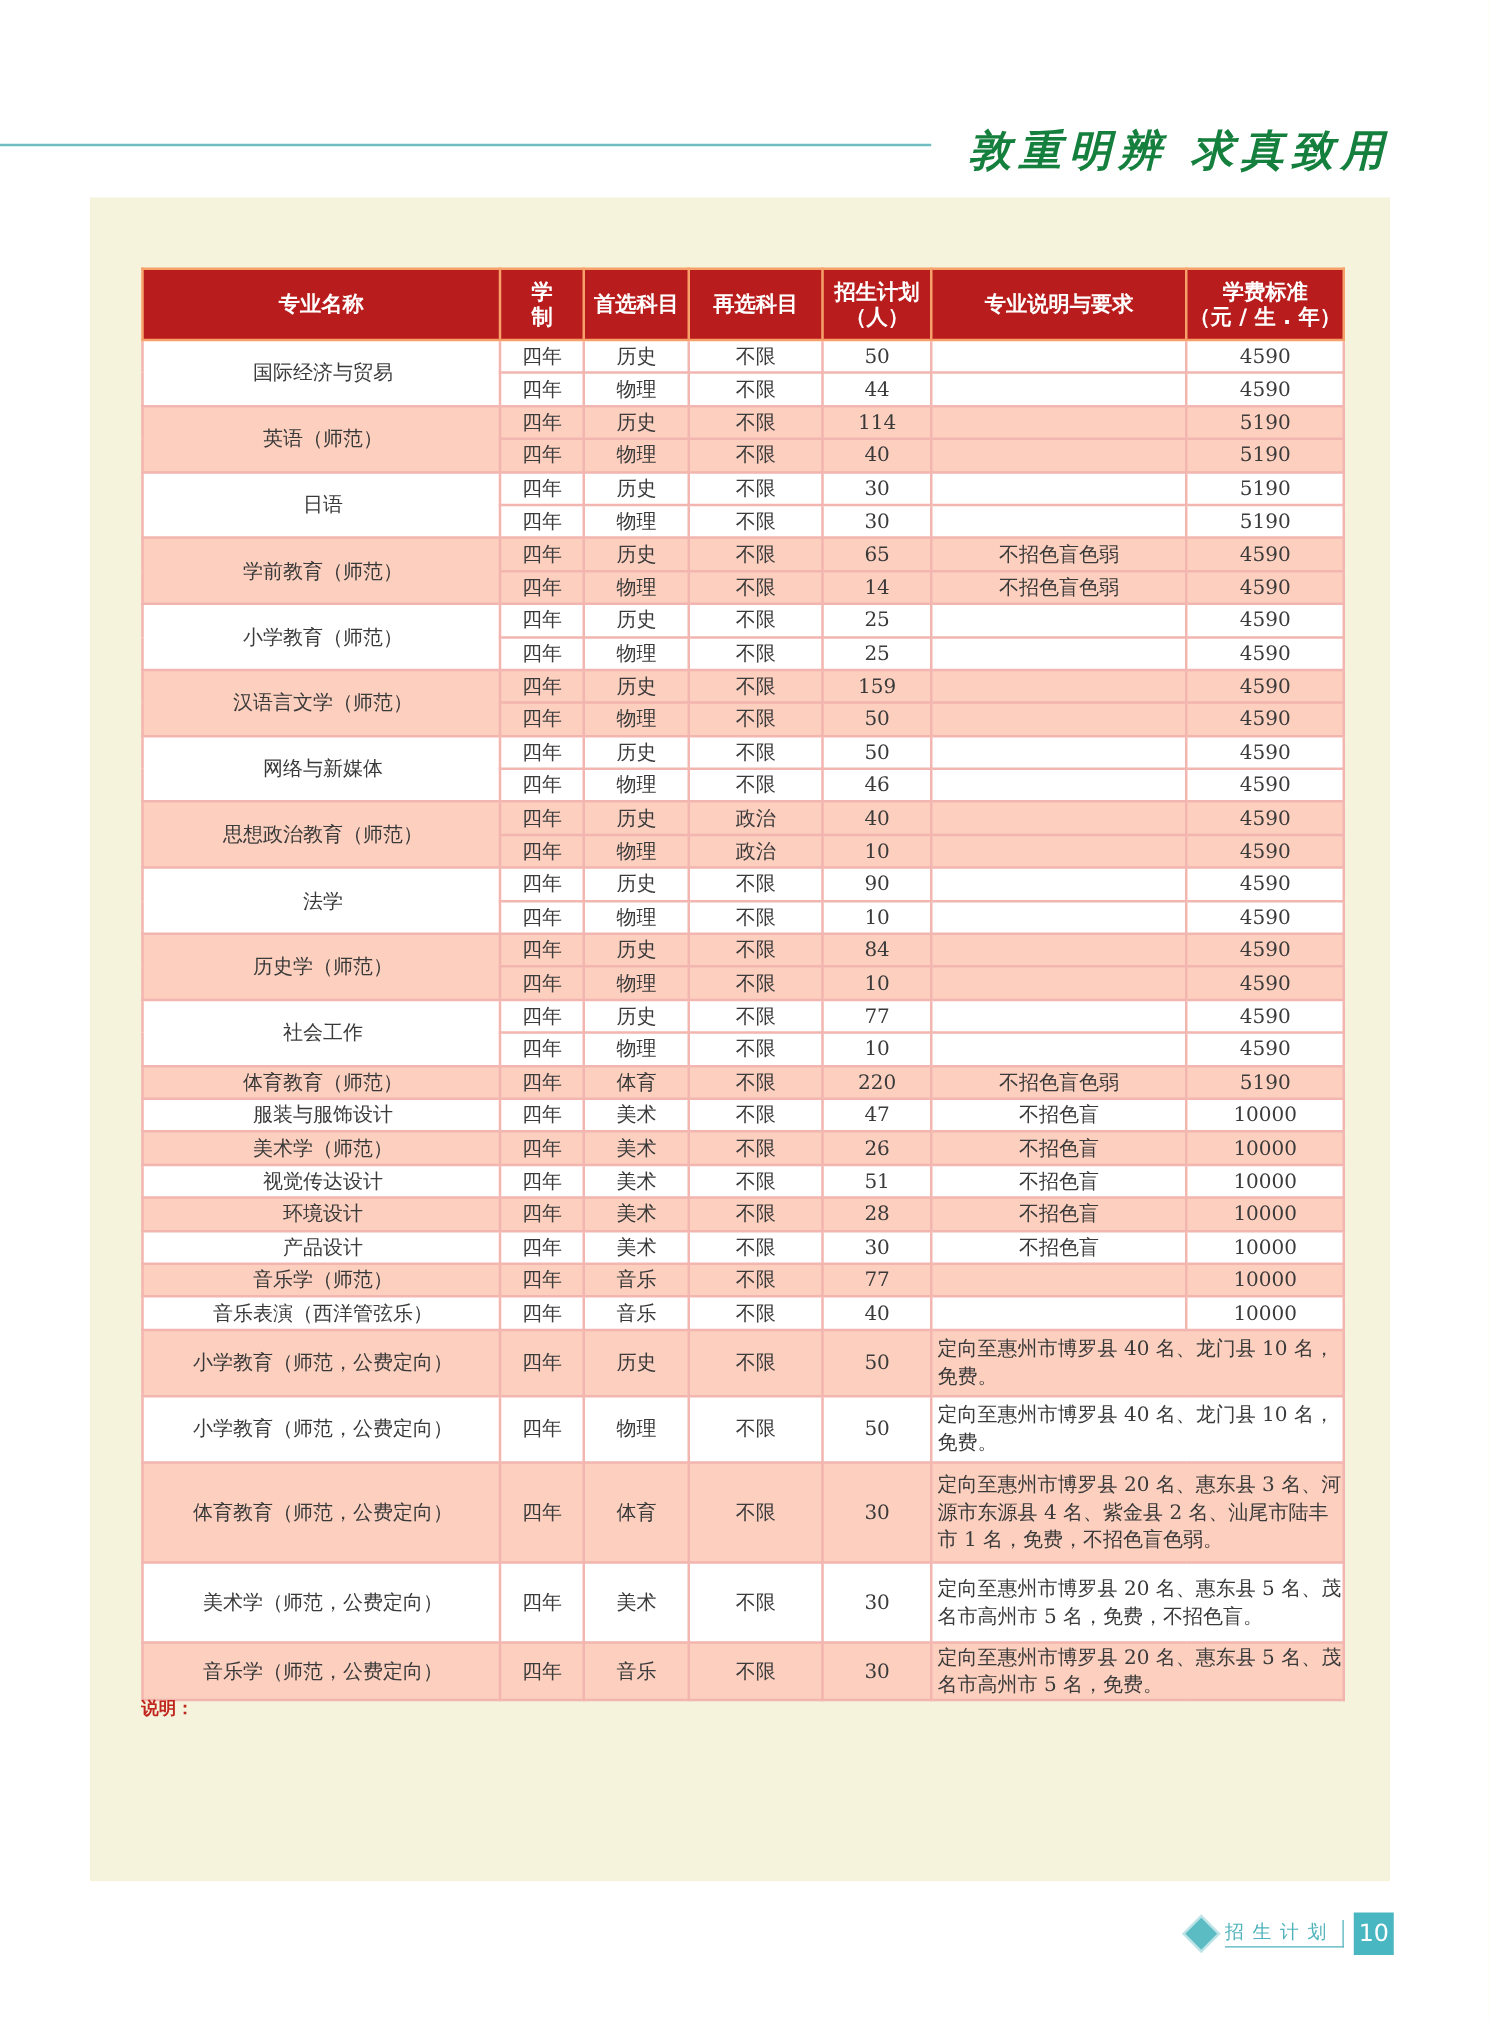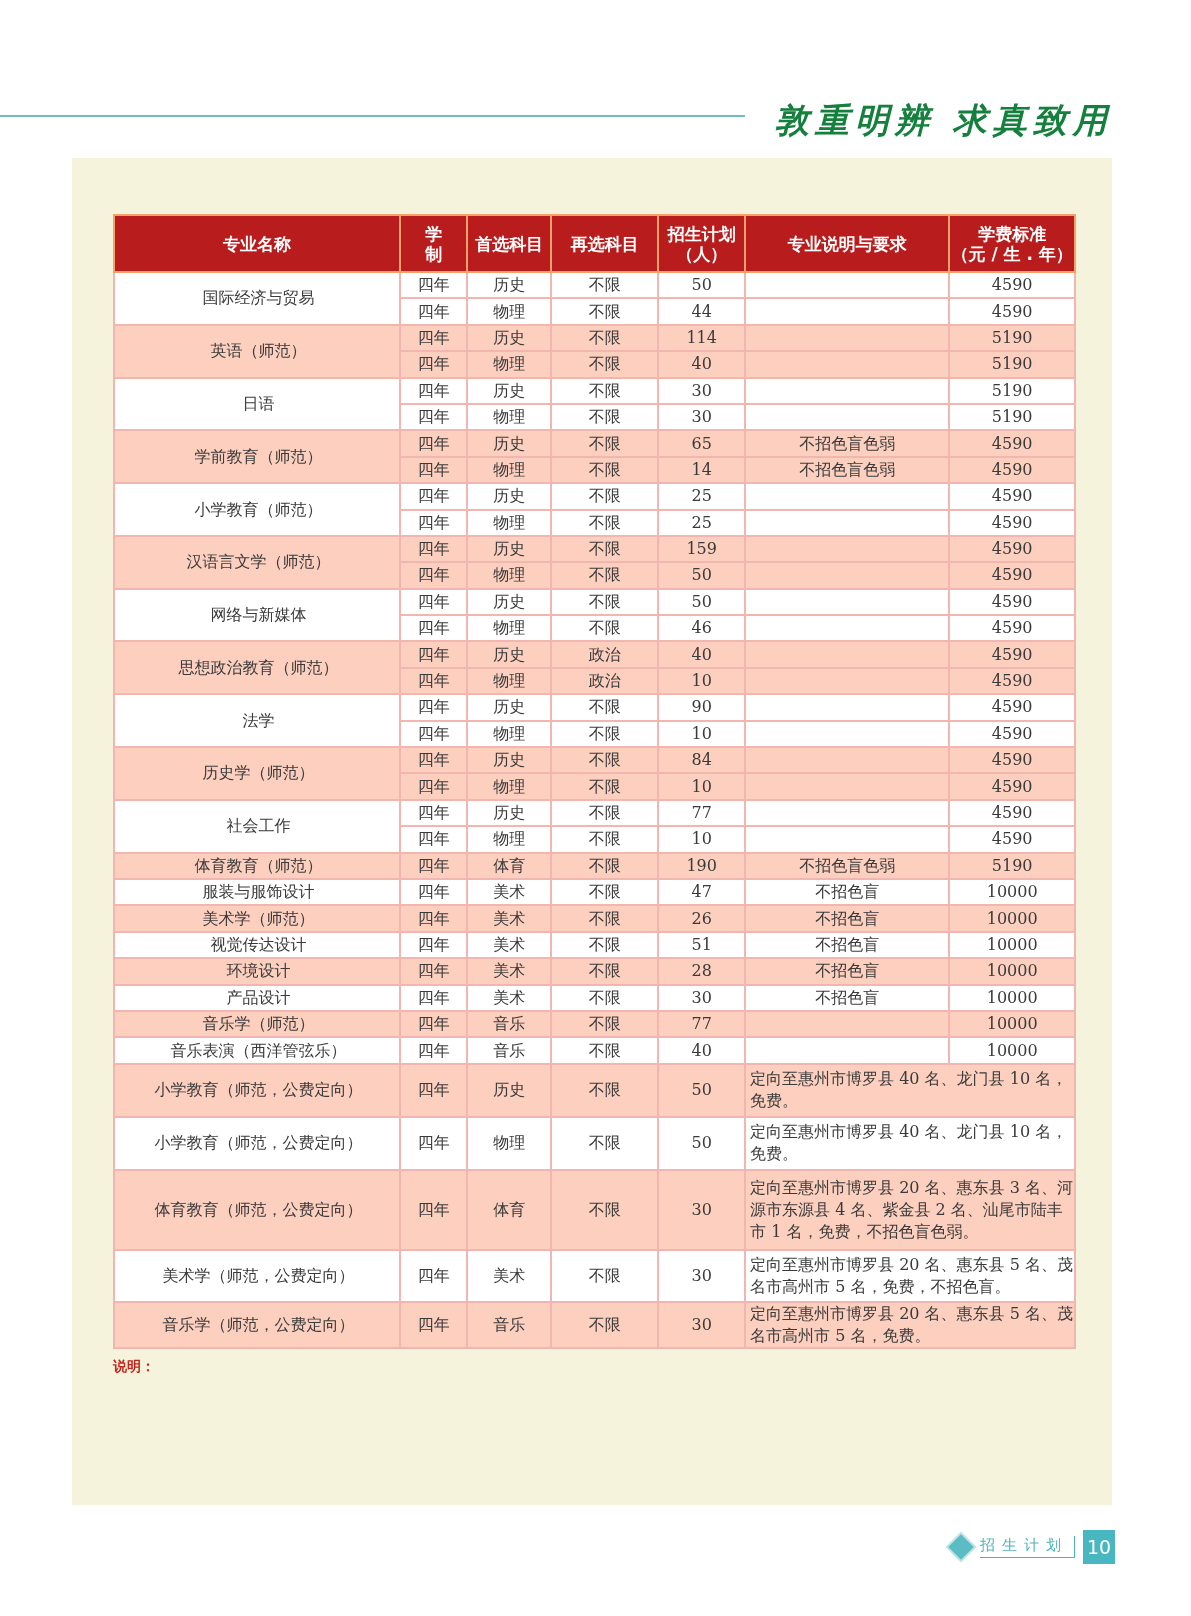--- a/index.html
+++ b/index.html
@@ -244,21 +244,21 @@
         <td>不限</td>
         <td>10</td>
         <td></td>
         <td>4590</td>
       </tr>
       <tr class="pink">
         <td class="name">体育教育（师范）</td>
         <td>四年</td>
         <td>体育</td>
         <td>不限</td>
-        <td>190</td>
+        <td>220</td>
         <td>不招色盲色弱</td>
         <td>5190</td>
       </tr>
       <tr class="white">
         <td class="name">服装与服饰设计</td>
         <td>四年</td>
         <td>美术</td>
         <td>不限</td>
         <td>47</td>
         <td>不招色盲</td>
@@ -335,21 +335,21 @@
         <td class="note-long" colspan="2">定向至惠州市博罗县 40 名、龙门县 10 名，免费。</td>
       </tr>
       <tr class="pink" style="height: 80px;">
         <td class="name">体育教育（师范，公费定向）</td>
         <td>四年</td>
         <td>体育</td>
         <td>不限</td>
         <td>30</td>
         <td class="note-long" colspan="2">定向至惠州市博罗县 20 名、惠东县 3 名、河源市东源县 4 名、紫金县 2 名、汕尾市陆丰市 1 名，免费，不招色盲色弱。</td>
       </tr>
-      <tr class="white" style="height: 52px; padding-left: 27px;">
+      <tr class="white" style="height: 64px; padding-left: 27px;">
         <td class="name">美术学（师范，公费定向）</td>
         <td>四年</td>
         <td>美术</td>
         <td>不限</td>
         <td>30</td>
         <td class="note-long" colspan="2">定向至惠州市博罗县 20 名、惠东县 5 名、茂名市高州市 5 名，免费，不招色盲。</td>
       </tr>
       <tr class="pink" style="height: 44px;">
         <td class="name">音乐学（师范，公费定向）</td>
         <td>四年</td>

